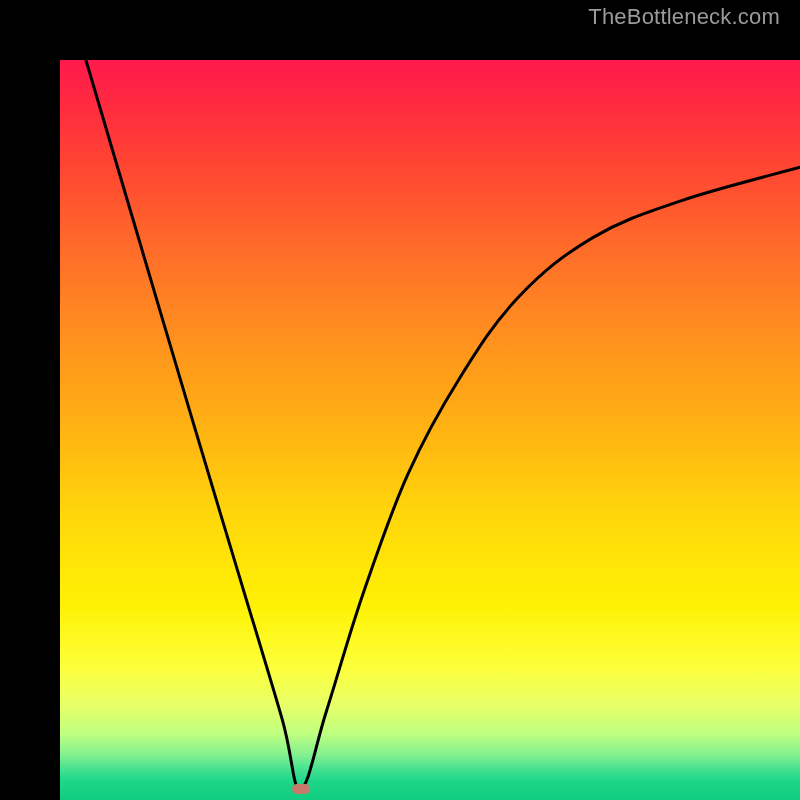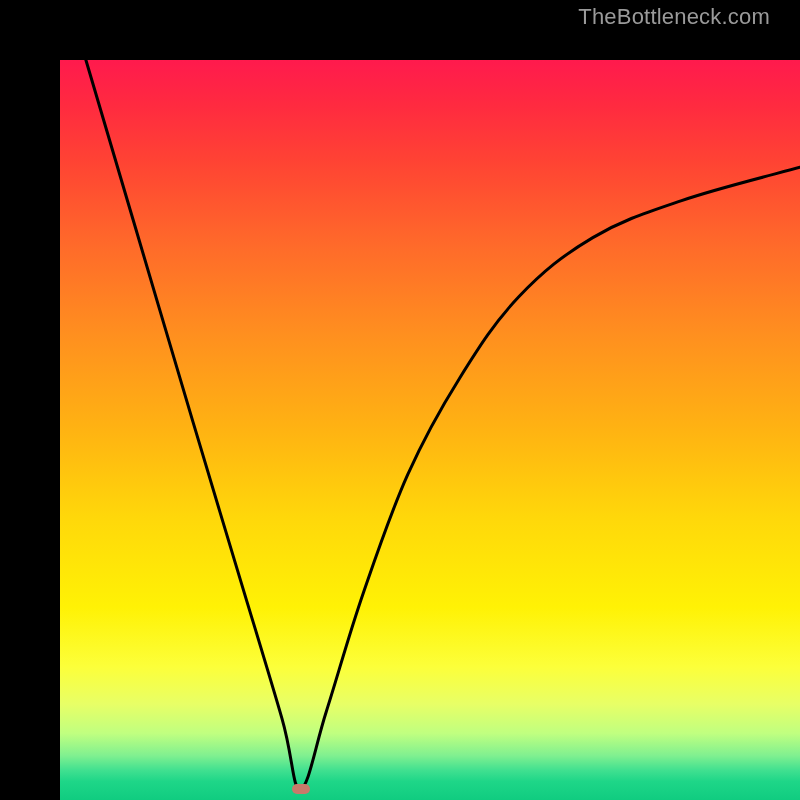--- a/index.html
+++ b/index.html
@@ -54,21 +54,21 @@
   .marker {
     position: absolute;
     width: 18px;
     height: 10px;
     background: #c77a6a;
     border-radius: 5px;
   }
   .watermark {
     position: absolute;
     top: 4px;
-    right: 30px;
+    right: 20px;
     color: #9a9a9a;
     font-size: 22px;
     letter-spacing: 0.2px;
     user-select: none;
   }
 </style>
 </head>
 <body>
 
 <div class="frame">

